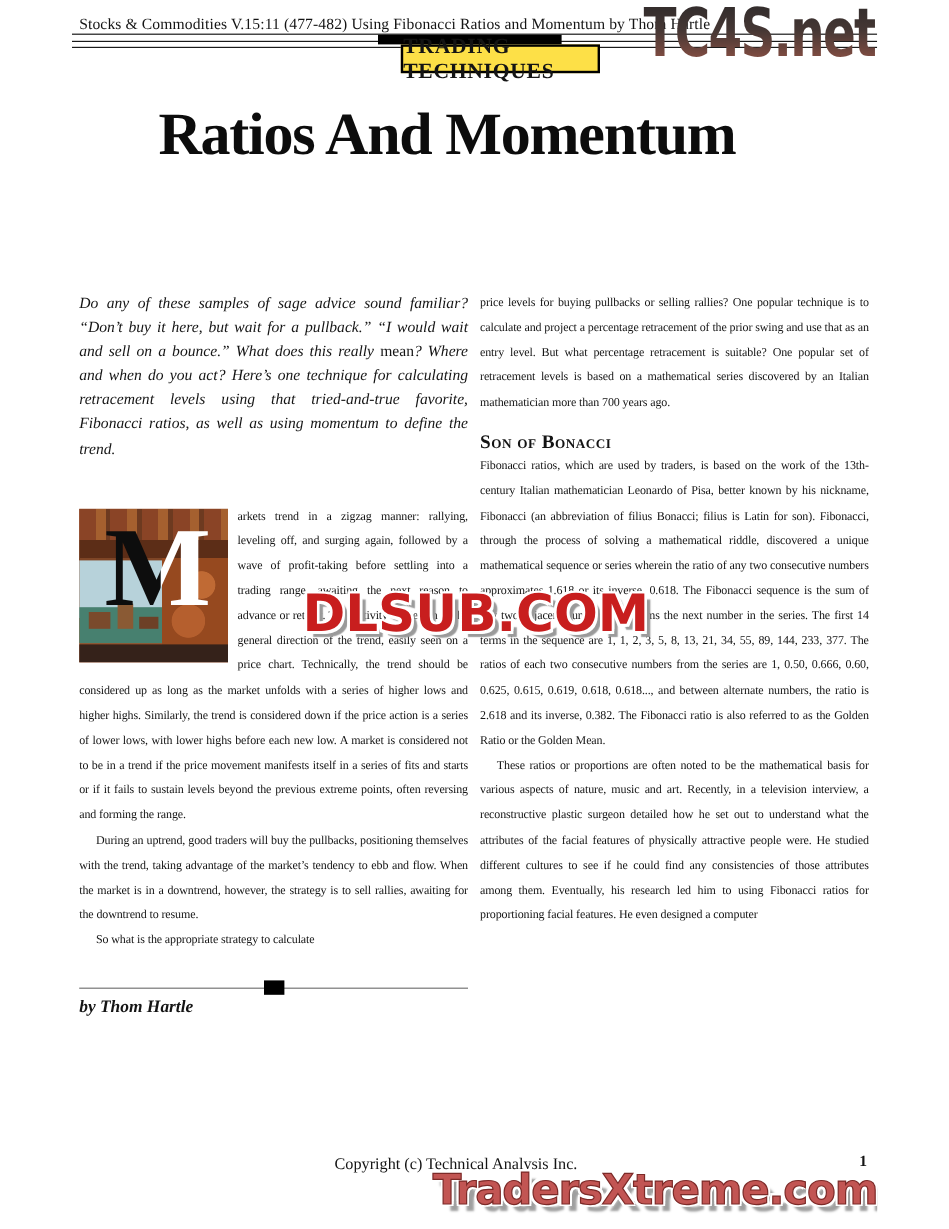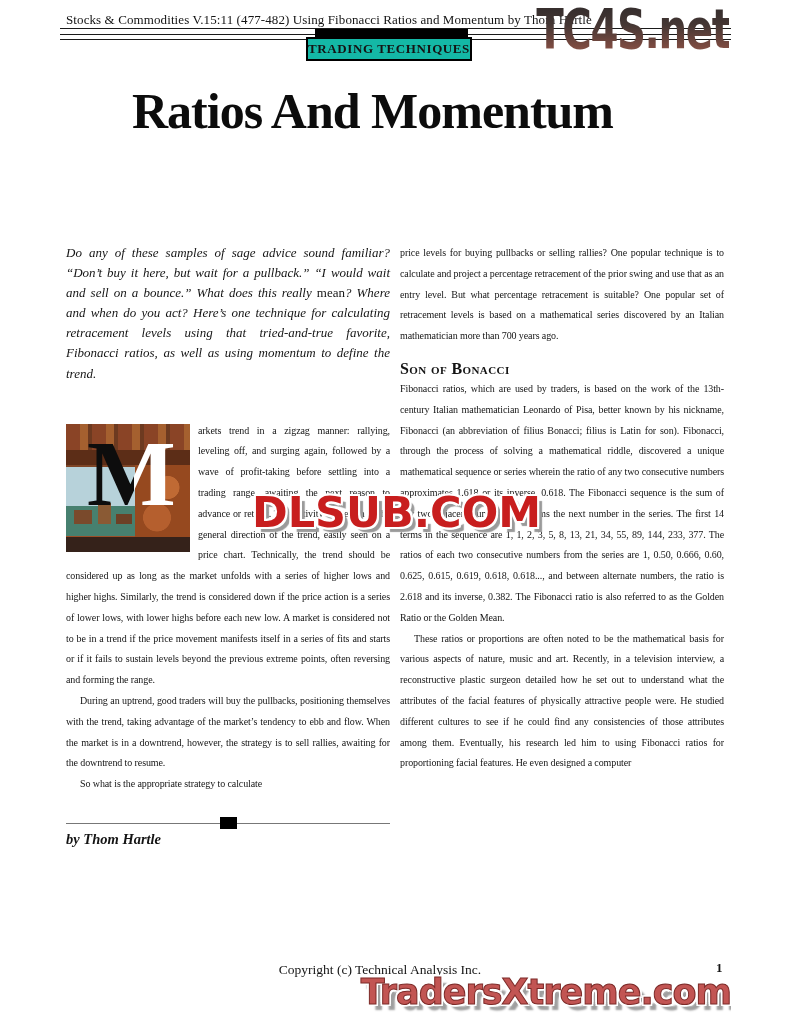--- a/index.html
+++ b/index.html
@@ -4,23 +4,23 @@
 <style>
   html,body{margin:0;padding:0;background:#fff;}
   .page{position:relative;width:731px;height:1024px;background:#ffffff;overflow:hidden;
         font-family:"Liberation Serif", serif;color:#141414;}
 
   
   .citation{position:absolute;left:66px;top:12px;font-size:13px;letter-spacing:.1px;white-space:nowrap;}
   .rule-1{position:absolute;left:60px;right:0;top:28px;border-top:1.5px solid #1a1a1a;z-index:1;}
   .rule-2{position:absolute;left:60px;right:0;top:34px;height:4px;border-top:1px solid #1a1a1a;border-bottom:1px solid #1a1a1a;z-index:1;}
   .section-bar{position:absolute;left:315px;top:29px;width:153px;height:8px;background:#000;z-index:2;}
-  .section-box{position:absolute;left:306px;top:37px;width:162px;height:20px;background:#14b8a6;border:2px solid #000;
+  .section-box{position:absolute;left:334px;top:37px;width:162px;height:20px;background:#fde047;border:2px solid #000;
                z-index:2;display:flex;align-items:center;justify-content:center;
-               font-weight:bold;font-size:13px;letter-spacing:.6px;}
+               font-weight:bold;font-size:18px;letter-spacing:.6px;}
 
   
   .wm-tc4s{position:absolute;top:-4px;right:2px;z-index:10;
            font-family:"DejaVu Sans", sans-serif;font-weight:bold;font-size:56px;letter-spacing:-2px;
            transform:scaleX(.72);transform-origin:top right;
            background:linear-gradient(180deg,#2e2a2a 5%,#453734 45%,#7c4b41 78%,#a06e5e 100%);
            -webkit-background-clip:text;background-clip:text;color:transparent;}
 
   
   .title{position:absolute;left:0;top:88px;width:745px;text-align:center;

